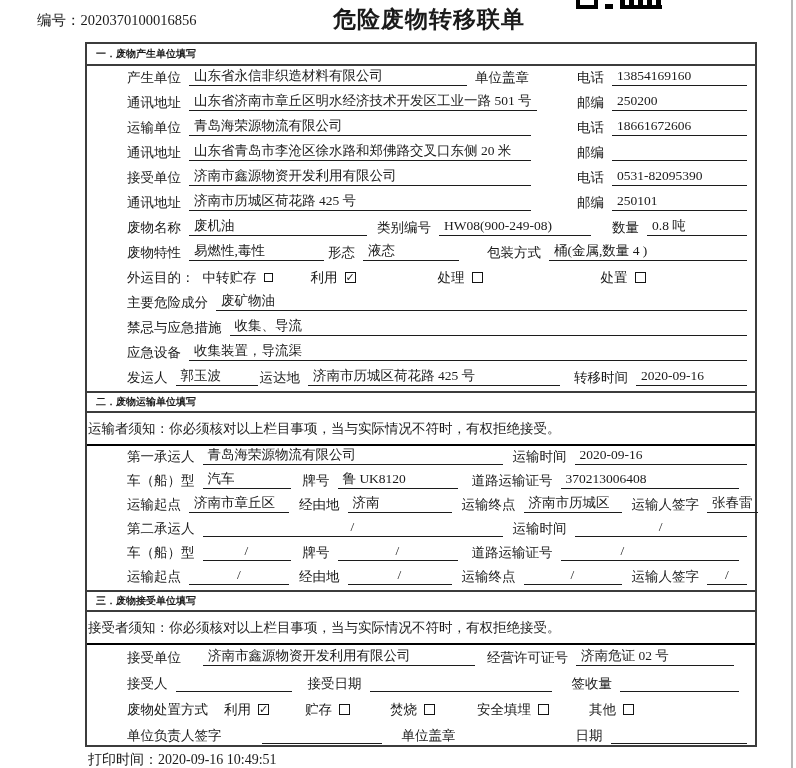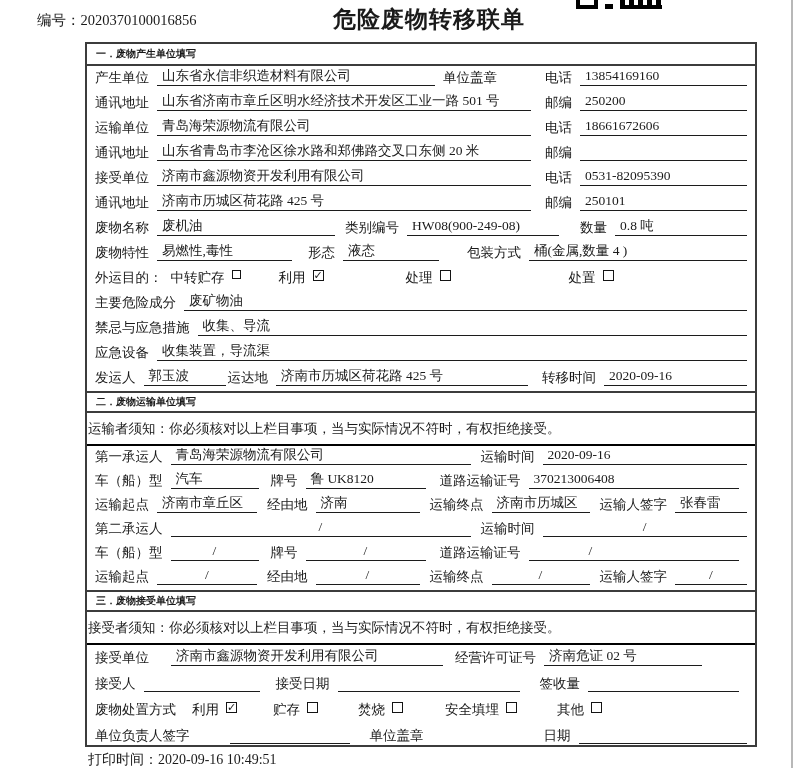--- a/index.html
+++ b/index.html
@@ -34,30 +34,30 @@
   .sec-header.mid { border-top:2px solid #3c3c3c; }
   .notice {
     height:33px; display:flex; align-items:center; padding:0 1px;
     font-size:13.5px; border-bottom:2px solid #000000; flex:none; white-space:nowrap;
   }
   .row {
     display:flex; align-items:flex-end; padding:0 8px 5px 8px;
     font-size:13.5px; line-height:1.15; flex:none; white-space:nowrap;
   }
   .h25 { height:25px; } .h24 { height:24px; } .h26 { height:26px; }
-  .lbl { margin-right:8px; flex:none; }
+  .lbl { margin-right:8px; flex:none;margin-left:32px; }
   .u   { border-bottom:1px solid #1c1c1c; padding:0 5px 1px 5px; flex:none; min-height:15px; }
   .fill { flex:1 1 auto; }
   .grp450 { width:450px; display:flex; align-items:flex-end; flex:none; }
   .grp450 .fill { margin-right:14px; }
   .center { text-align:center; }
   .mr8 { margin-right:8px; }
 
   
-  .opt { display:inline-flex; align-items:flex-start; flex:none; }
+  .opt { display:inline-flex; align-items:center; flex:none; }
   .cb  { width:11px; height:11px; border:1.5px solid #141414; margin-left:7px;
          display:inline-flex; align-items:center; justify-content:center;
          font-size:11px; line-height:10px; flex:none; margin-bottom:1px;
          font-family:"DejaVu Sans",sans-serif; font-style:normal; }
   .cb.small { width:9px; height:9px; }
   .cb i { font-style:normal; }
 
   .footer { position:absolute; left:88px; top:751px; font-size:14px; white-space:nowrap; }
 </style>
 </head>
@@ -138,21 +138,21 @@
       <span class="u" style="width:178px">废机油</span>
       <span class="lbl" style="margin-left:10px">类别编号</span>
       <span class="u" style="width:152px">HW08(900-249-08)</span>
       <span class="lbl" style="margin-left:21px">数量</span>
       <span class="u fill">0.8 吨</span>
     </div>
 
     <div class="row h25">
       <span class="lbl">废物特性</span>
       <span class="u" style="width:135px">易燃性,毒性</span>
-      <span class="lbl" style="margin-left:16px">形态</span>
+      <span class="lbl" style="margin-left:4px">形态</span>
       <span class="u" style="width:96px">液态</span>
       <span class="lbl" style="margin-left:28px">包装方式</span>
       <span class="u fill">桶(金属,数量 4 )</span>
     </div>
 
     <div class="row h25">
       <span class="lbl">外运目的：</span>
       <span class="opt">
         <span>中转贮存</span>
         <span class="cb small"></span>

